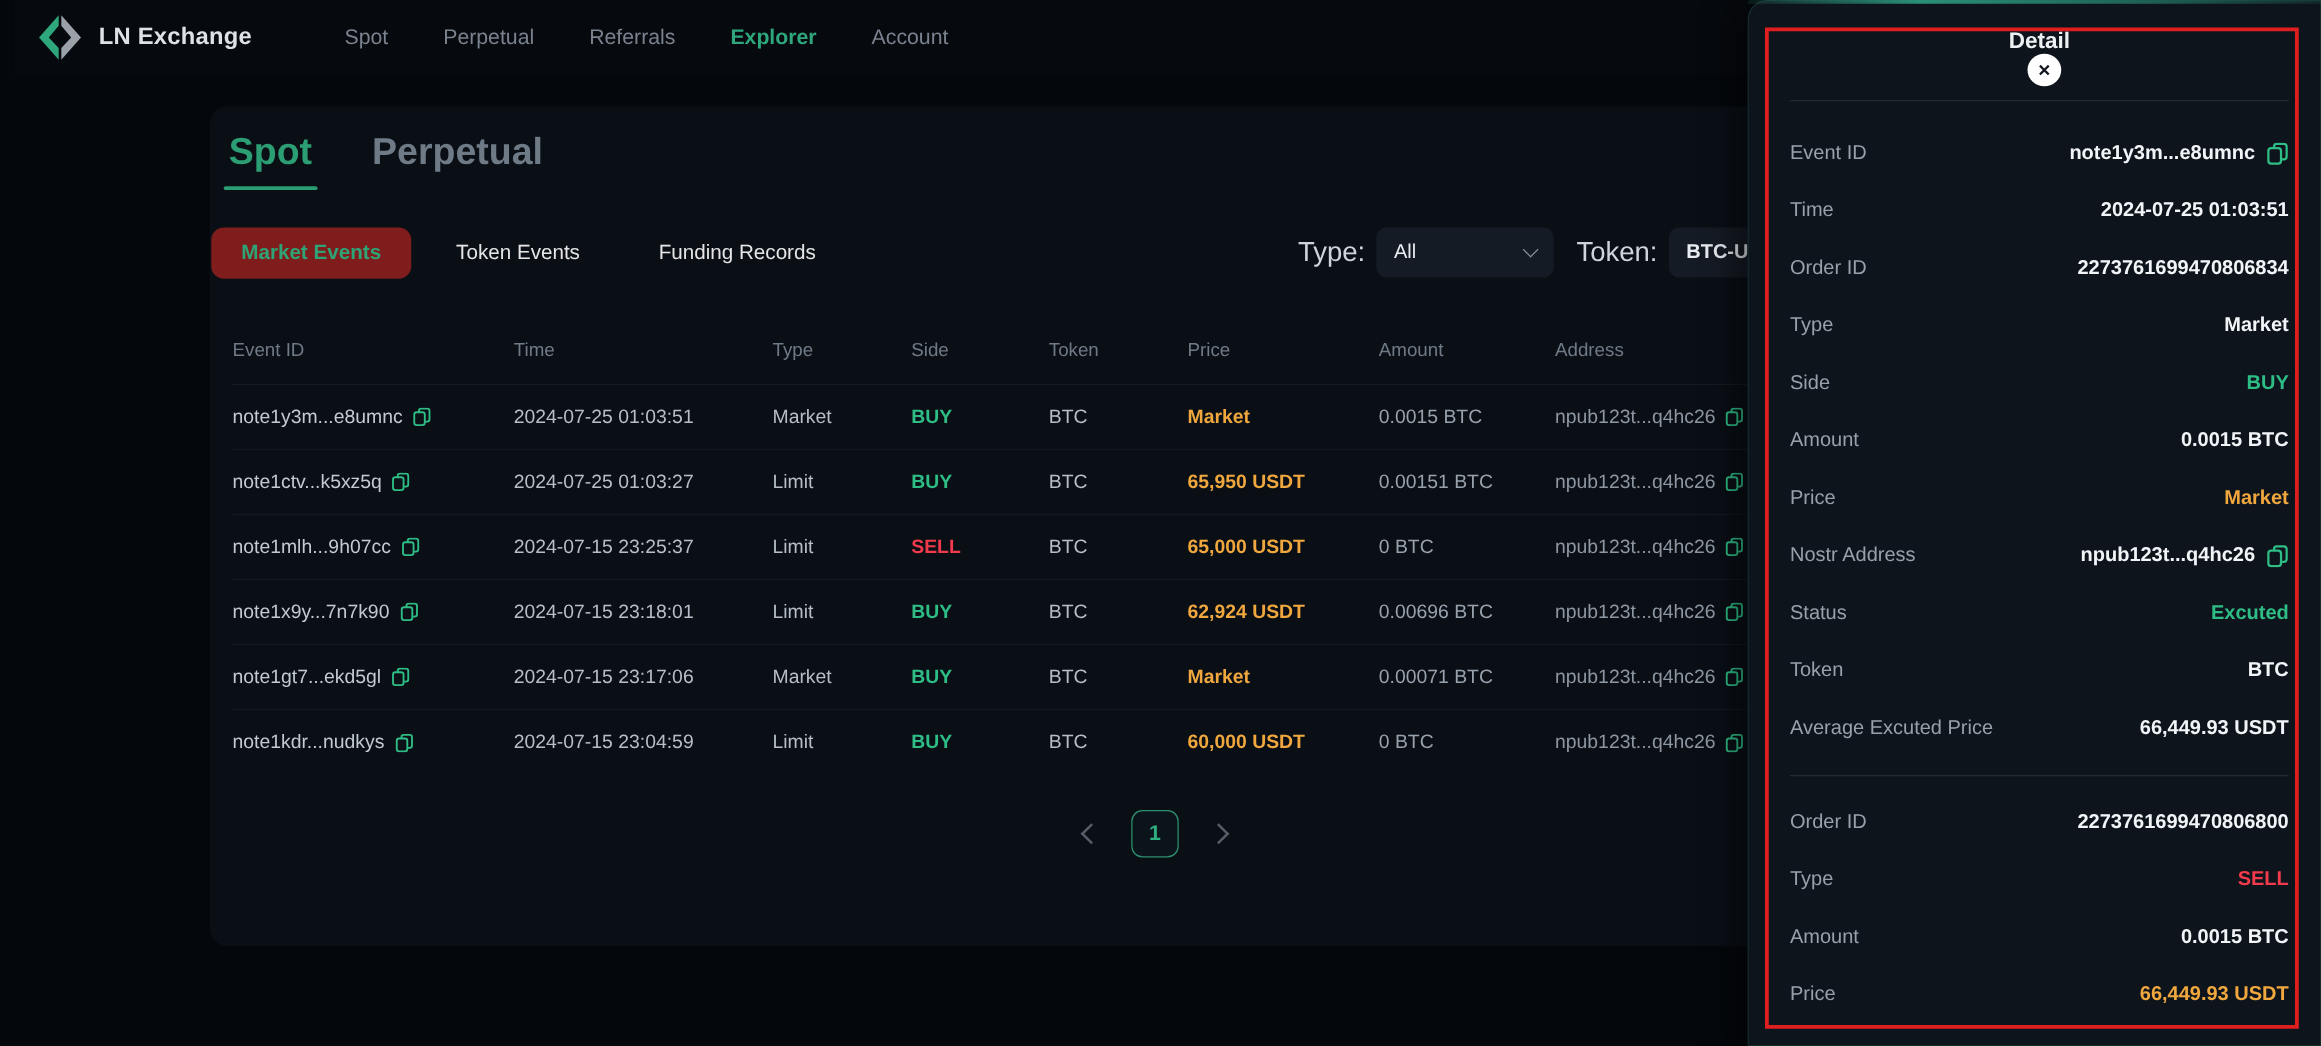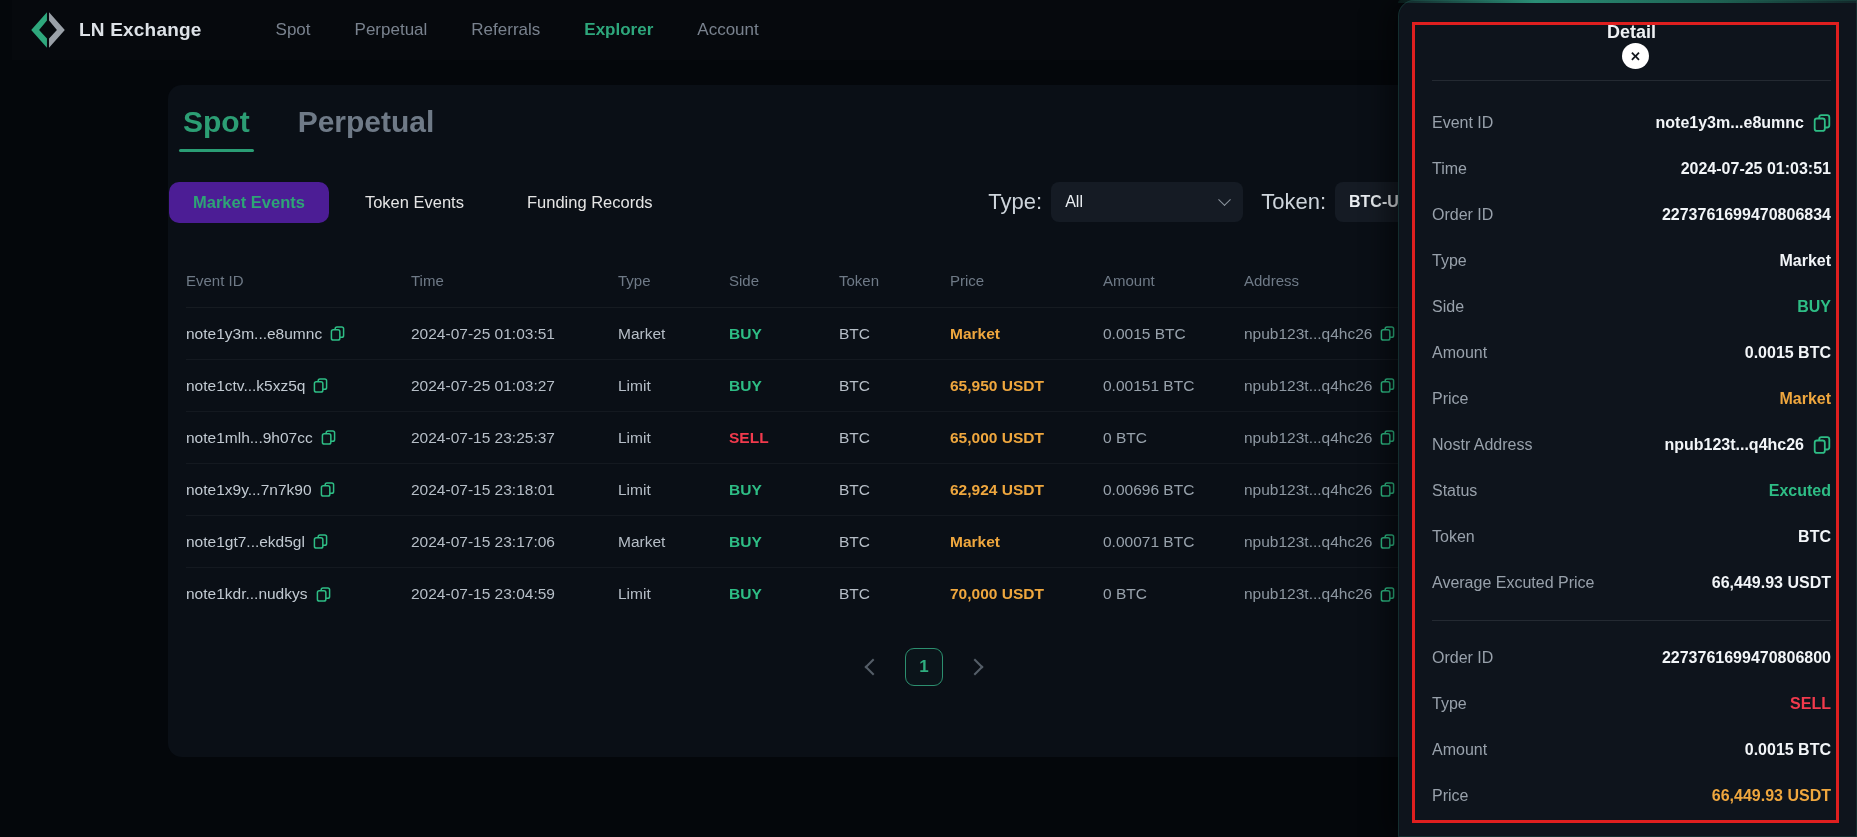--- a/index.html
+++ b/index.html
@@ -18,27 +18,27 @@
   
   .card { position:absolute; left:168px; top:85px; width:1662px; height:672px; background:#0a0f16; border-radius:14px; }
   .page-tabs { position:absolute; left:15px; top:20px; display:flex; gap:48px; }
   .page-tab { font-size:30px; font-weight:600; color:#6f7a87; cursor:pointer; position:relative; }
   .page-tab.active { color:#2c9e74; }
   .page-tab.active::after { content:""; position:absolute; left:-4px; right:-4px; bottom:-13px; height:3px; background:#2a9d74; border-radius:2px; }
 
   .toolbar { position:absolute; left:1px; right:14px; top:97px; height:40px; display:flex; align-items:center; }
   .subtabs { display:flex; align-items:center; gap:36px; }
   .subtab { background:none; border:none; font-family:inherit; font-size:16.5px; color:#e5e5e5; cursor:pointer; white-space:nowrap; }
-  .subtab.active { background:#4c1d95; color:#2ea476; font-weight:600; border-radius:10px; padding:11px 24px; }
+  .subtab.active { background:#7f1d1d; color:#2ea476; font-weight:600; border-radius:10px; padding:11px 24px; }
   .subtab.frecords { margin-left:27px; }
 
   .filters { margin-left:auto; display:flex; align-items:center; }
   .filter-label { color:#cdd4db; font-size:22px; margin-right:9px; white-space:nowrap; }
   .select { height:40px; background:#151b24; border-radius:8px; display:flex; align-items:center; cursor:pointer; }
-  .select.type { width:192px; padding:0 14px; margin-right:18px; }
+  .select.type { width:142px; padding:0 14px; margin-right:18px; }
   .select.token { width:173px; padding:0 14px; margin-right:16px; }
   .select-value { color:#e9edf1; font-size:16px; }
   .select.token .select-value { font-weight:700; }
   .chev-down { width:9px; height:9px; border-right:1.6px solid #8b949e; border-bottom:1.6px solid #8b949e; transform:rotate(45deg) translate(-2px,-2px); margin-left:auto; }
   .search { width:292px; height:40px; background:#151b24; border:none; border-radius:8px; color:#a7b0ba; font-size:15.5px; font-family:inherit; padding:0 14px; outline:none; }
 
   
   .tgrid { display:grid; grid-template-columns:225px 207px 111px 110px 111px 153px 141px 1fr; align-items:center; }
   .thead { position:absolute; left:18px; right:14px; top:182px; height:26px; }
   .thead span { color:#6f7a87; font-size:15px; }
@@ -270,21 +270,21 @@
             <span>note1kdr...nudkys</span>
             <svg class="copy-ic" viewBox="0 0 16 16">
               <rect x="5.5" y="1" width="9" height="11" rx="2"></rect>
               <rect class="front" x="1.5" y="4" width="9" height="11" rx="2"></rect>
             </svg>
           </div>
         <div class="cell">2024-07-15 23:04:59</div>
         <div class="cell">Limit</div>
         <div class="cell side-buy">BUY</div>
         <div class="cell">BTC</div>
-        <div class="cell cell-price">70,000 USDT</div>
+        <div class="cell cell-price">60,000 USDT</div>
         <div class="cell amt">0 BTC</div>
         <div class="cell addr">
             <span>npub123t...q4hc26</span>
             <svg class="copy-ic" viewBox="0 0 16 16">
               <rect x="5.5" y="1" width="9" height="11" rx="2"></rect>
               <rect class="front" x="1.5" y="4" width="9" height="11" rx="2"></rect>
             </svg>
           </div>
       </div>
 

